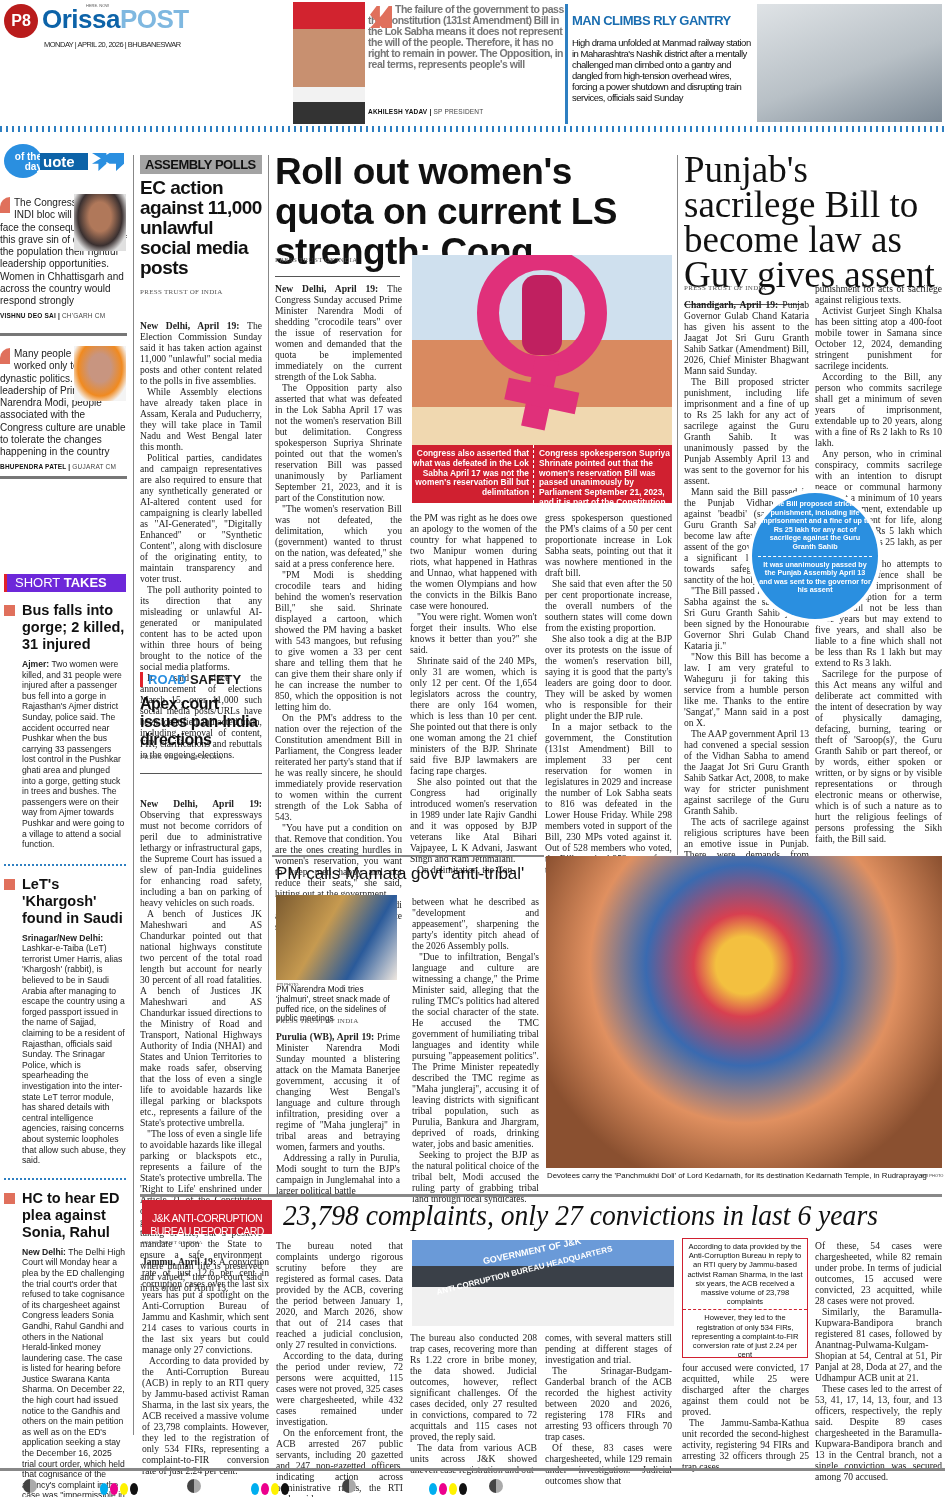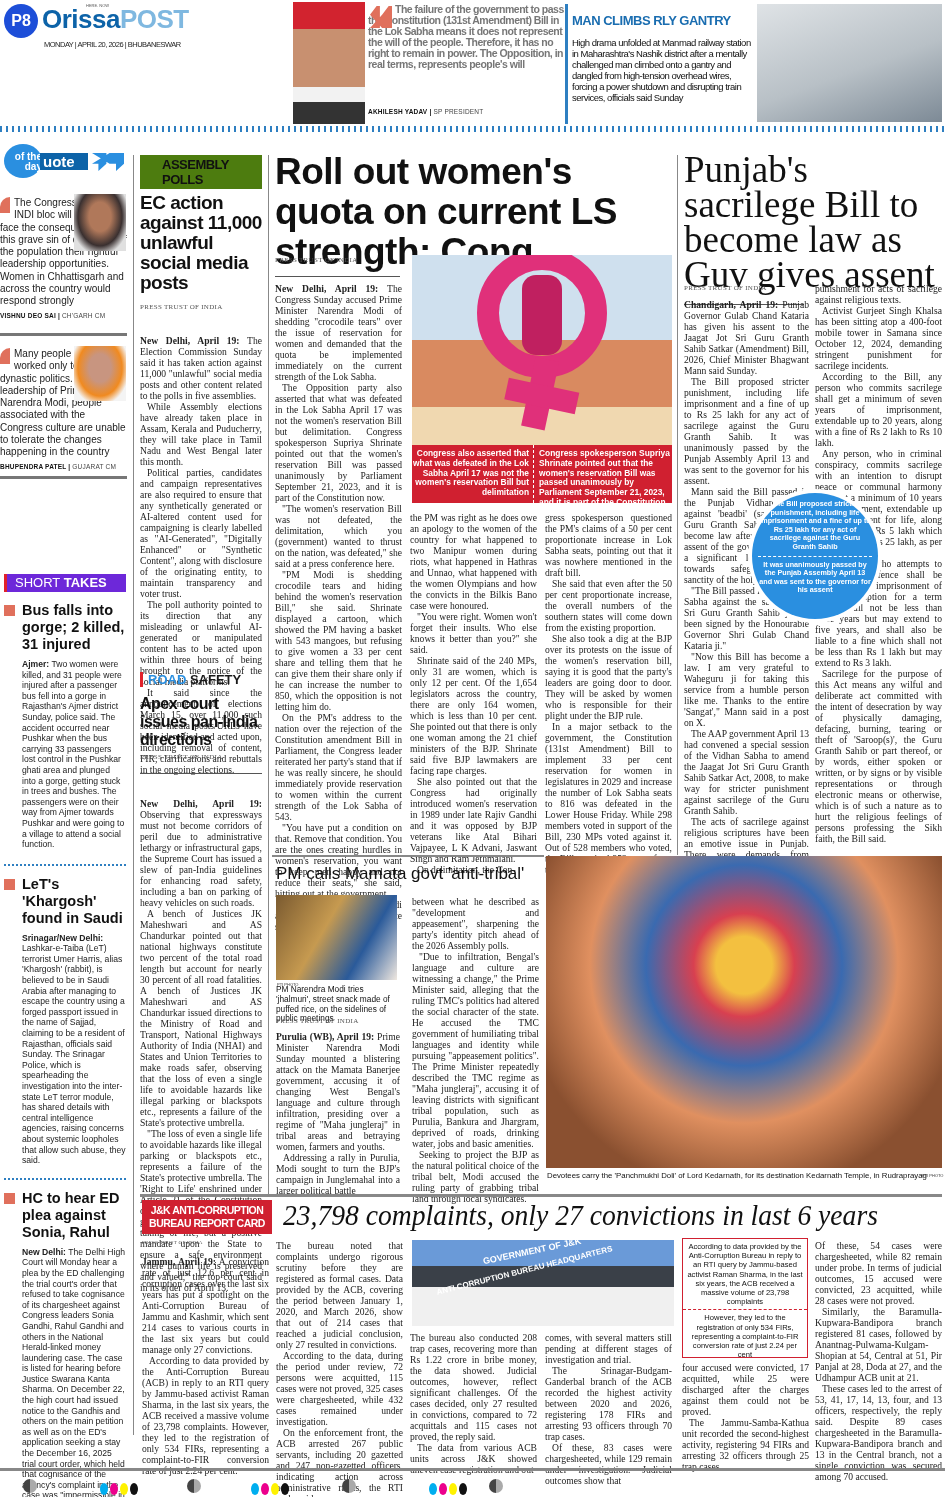--- a/index.html
+++ b/index.html
@@ -26,21 +26,21 @@
   .q-byline{font-family:"Liberation Sans",sans-serif;font-size:6.5px;font-weight:bold;color:#111;margin-top:4px;letter-spacing:0.2px}
   .q-byline span{font-weight:normal;color:#444}
   .photo{background:#888;overflow:hidden}
   .reg-mark{width:14px;height:14px;border-radius:50%;background:linear-gradient(90deg,#444 50%,#aaa 50%)}
   .cmyk span{display:inline-block;width:8px;height:12px;border-radius:50%;margin-right:2px}
 </style>
 </head>
 <body>
 
 <div class="abs" style="left:0;top:0;width:290px;height:125px">
-  <div class="abs" style="left:4px;top:4px;width:34px;height:34px;border-radius:50%;background:#1d4ed8;color:#fff;font-family:'Liberation Sans',sans-serif;font-weight:bold;font-size:16px;display:flex;align-items:center;justify-content:center">
+  <div class="abs" style="left:4px;top:4px;width:34px;height:34px;border-radius:50%;background:#b91c1c;color:#fff;font-family:'Liberation Sans',sans-serif;font-weight:bold;font-size:16px;display:flex;align-items:center;justify-content:center">
     <span>P8</span>
   </div>
   <div class="abs sans" style="left:42px;top:4px;font-weight:bold;font-size:26px;line-height:30px;letter-spacing:-0.5px">
     <span style="color:#0d63a8">Orissa</span><span style="color:#7fb8e0">POST</span>
   </div>
   <div class="abs sans" style="left:86px;top:3px;font-size:4px;color:#555">HERE. NOW</div>
   <div class="abs cond" style="left:44px;top:40px;font-size:7.5px;color:#222">MONDAY | APRIL 20, 2026 | BHUBANESWAR</div>
 </div>
 
 <div class="abs photo" style="left:293px;top:2px;width:72px;height:122px;background:linear-gradient(180deg,#d2232f 0 22%,#c89070 22% 70%,#f2f2f2 70% 82%,#333 82%)"></div>
@@ -99,21 +99,21 @@
   <div class="dotted-sep" style="margin-top:12px"></div>
   <div style="margin-top:10px">
     <div class="st-head"><span class="sq"></span><span>HC to hear ED plea against Sonia, Rahul</span></div>
     <div class="st-text" style="margin-top:6px"><b>New Delhi:</b> <span>The Delhi High Court will Monday hear a plea by the ED challenging the trial court's order that refused to take cognisance of its chargesheet against Congress leaders Sonia Gandhi, Rahul Gandhi and others in the National Herald-linked money laundering case. The case is listed for hearing before Justice Swarana Kanta Sharma. On December 22, the high court had issued notice to the Gandhis and others on the main petition as well as on the ED's application seeking a stay the December 16, 2025 trial court order, which held that cognisance of the agency's complaint in the case was "impermissible in law" as it was not founded on an FIR.</span></div>
   </div>
 
 </div>
 <div class="abs" style="left:133px;top:155px;width:1px;height:1280px;background:#888"></div>
 
 <div class="abs" style="left:140px;top:155px;width:122px">
-  <div class="cond" style="background:#4d7c0f;font-weight:bold;font-size:13px;padding:2px 22px;color:#111">ASSEMBLY POLLS</div>
+  <div class="cond" style="background:#a3a3a3;font-weight:bold;font-size:13px;padding:2px 5px;color:#111">ASSEMBLY POLLS</div>
   <div class="cond" style="font-weight:bold;font-size:19px;line-height:20px;color:#111;margin-top:4px">EC action against 11,000 unlawful social media posts</div>
   <div class="credit" style="margin-top:10px;border-bottom:none">PRESS TRUST OF INDIA</div>
   <div class="body-text" style="margin-top:12px">
     <p class="first"><span class="dateline">New Delhi, April 19:</span> <span>The Election Commission Sunday said it has taken action against 11,000 "unlawful" social media posts and other content related to the polls in five assemblies.</span></p>
     <p>While Assembly elections have already taken place in Assam, Kerala and Puducherry, they will take place in Tamil Nadu and West Bengal later this month.</p>
     <p>Political parties, candidates and campaign representatives are also required to ensure that any synthetically generated or AI-altered content used for campaigning is clearly labelled as "AI-Generated", "Digitally Enhanced" or "Synthetic Content", along with disclosure of the originating entity, to maintain transparency and voter trust.</p>
     <p>The poll authority pointed to its direction that any misleading or unlawful AI-generated or manipulated content has to be acted upon within three hours of being brought to the notice of the social media platforms.</p>
     <p>It said since the announcement of elections March 15, over 11,000 such social media posts/URLs have been identified and acted upon, including removal of content, FIR, clarifications and rebuttals in the ongoing elections.</p>
   </div>
 </div>
@@ -208,21 +208,21 @@
   <p class="first">between what he described as "development and appeasement", sharpening the party's identity pitch ahead of the 2026 Assembly polls.</p>
   <p>"Due to infiltration, Bengal's language and culture are witnessing a change," the Prime Minister said, alleging that the ruling TMC's politics had altered the social character of the state. He accused the TMC government of humiliating tribal languages and identity while pursuing "appeasement politics". The Prime Minister repeatedly described the TMC regime as "Maha jungleraj", accusing it of leaving districts with significant tribal population, such as Purulia, Bankura and Jhargram, deprived of roads, drinking water, jobs and basic amenities.</p>
   <p>Seeking to project the BJP as the natural political choice of the tribal belt, Modi accused the ruling party of grabbing tribal land through local syndicates.</p>
 </div>
 
 <div class="abs photo" style="left:546px;top:856px;width:396px;height:312px;background:radial-gradient(ellipse at 50% 35%,#f3c040 0 10%,#d84050 18%,#3a6ab0 35%,#e09060 55%,#8a5030 80%)"></div>
 <div class="abs sans" style="left:547px;top:1171px;width:370px;font-size:7.8px;color:#111;white-space:nowrap">Devotees carry the 'Panchmukhi Doli' of Lord Kedarnath, for its destination Kedarnath Temple, in Rudraprayag</div>
 <div class="abs sans" style="left:922px;top:1173px;font-size:4px;color:#333">PTI PHOTO</div>
 
 <div class="abs" style="left:140px;top:1194px;width:802px;height:3px;background:#888"></div>
-<div class="abs cond" style="left:142px;top:1200px;width:130px;height:34px;background:#d02030;color:#fff;font-weight:bold;font-size:10.5px;line-height:13px;text-align:center;padding-top:4px">J&amp;K ANTI-CORRUPTION BUREAU REPORT CARD</div>
+<div class="abs cond" style="left:142px;top:1200px;width:130px;height:34px;background:#d02030;color:#fff;font-weight:normal;font-size:10.5px;line-height:13px;text-align:center;padding-top:12px">J&amp;K ANTI-CORRUPTION BUREAU REPORT CARD</div>
 <div class="abs serif" style="left:283px;top:1196px;width:660px;font-size:30px;line-height:38px;font-style:italic;color:#111;white-space:nowrap;transform:scaleX(0.92);transform-origin:left">23,798 complaints, only 27 convictions in last 6 years</div>
 <div class="abs credit" style="left:142px;top:1240px;width:130px;border-bottom:none;font-size:5px">PRESS TRUST OF INDIA</div>
 <div class="abs body-text" style="left:142px;top:1256px;width:127px">
   <p class="first"><span class="dateline">Jammu, April 19:</span> <span>A conviction rate of just 12.6 per cent in corruption cases over the last six years has put a spotlight on the Anti-Corruption Bureau of Jammu and Kashmir, which sent 214 cases to various courts in the last six years but could manage only 27 convictions.</span></p>
   <p>According to data provided by the Anti-Corruption Bureau (ACB) in reply to an RTI query by Jammu-based activist Raman Sharma, in the last six years, the ACB received a massive volume of 23,798 complaints. However, they led to the registration of only 534 FIRs, representing a complaint-to-FIR conversion rate of just 2.24 per cent.</p>
 </div>
 <div class="abs body-text" style="left:276px;top:1240px;width:127px">
   <p class="first">The bureau noted that complaints undergo rigorous scrutiny before they are registered as formal cases. Data provided by the ACB, covering the period between January 1, 2020, and March 2026, show that out of 214 cases that reached a judicial conclusion, only 27 resulted in convictions.</p>
   <p>According to the data, during the period under review, 72 persons were acquitted, 115 cases were not proved, 325 cases were chargesheeted, while 432 cases remained under investigation.</p>
   <p>On the enforcement front, the ACB arrested 267 public servants, including 20 gazetted and 247 non-gazetted officers, indicating action across administrative ranks, the RTI reply said.</p>

